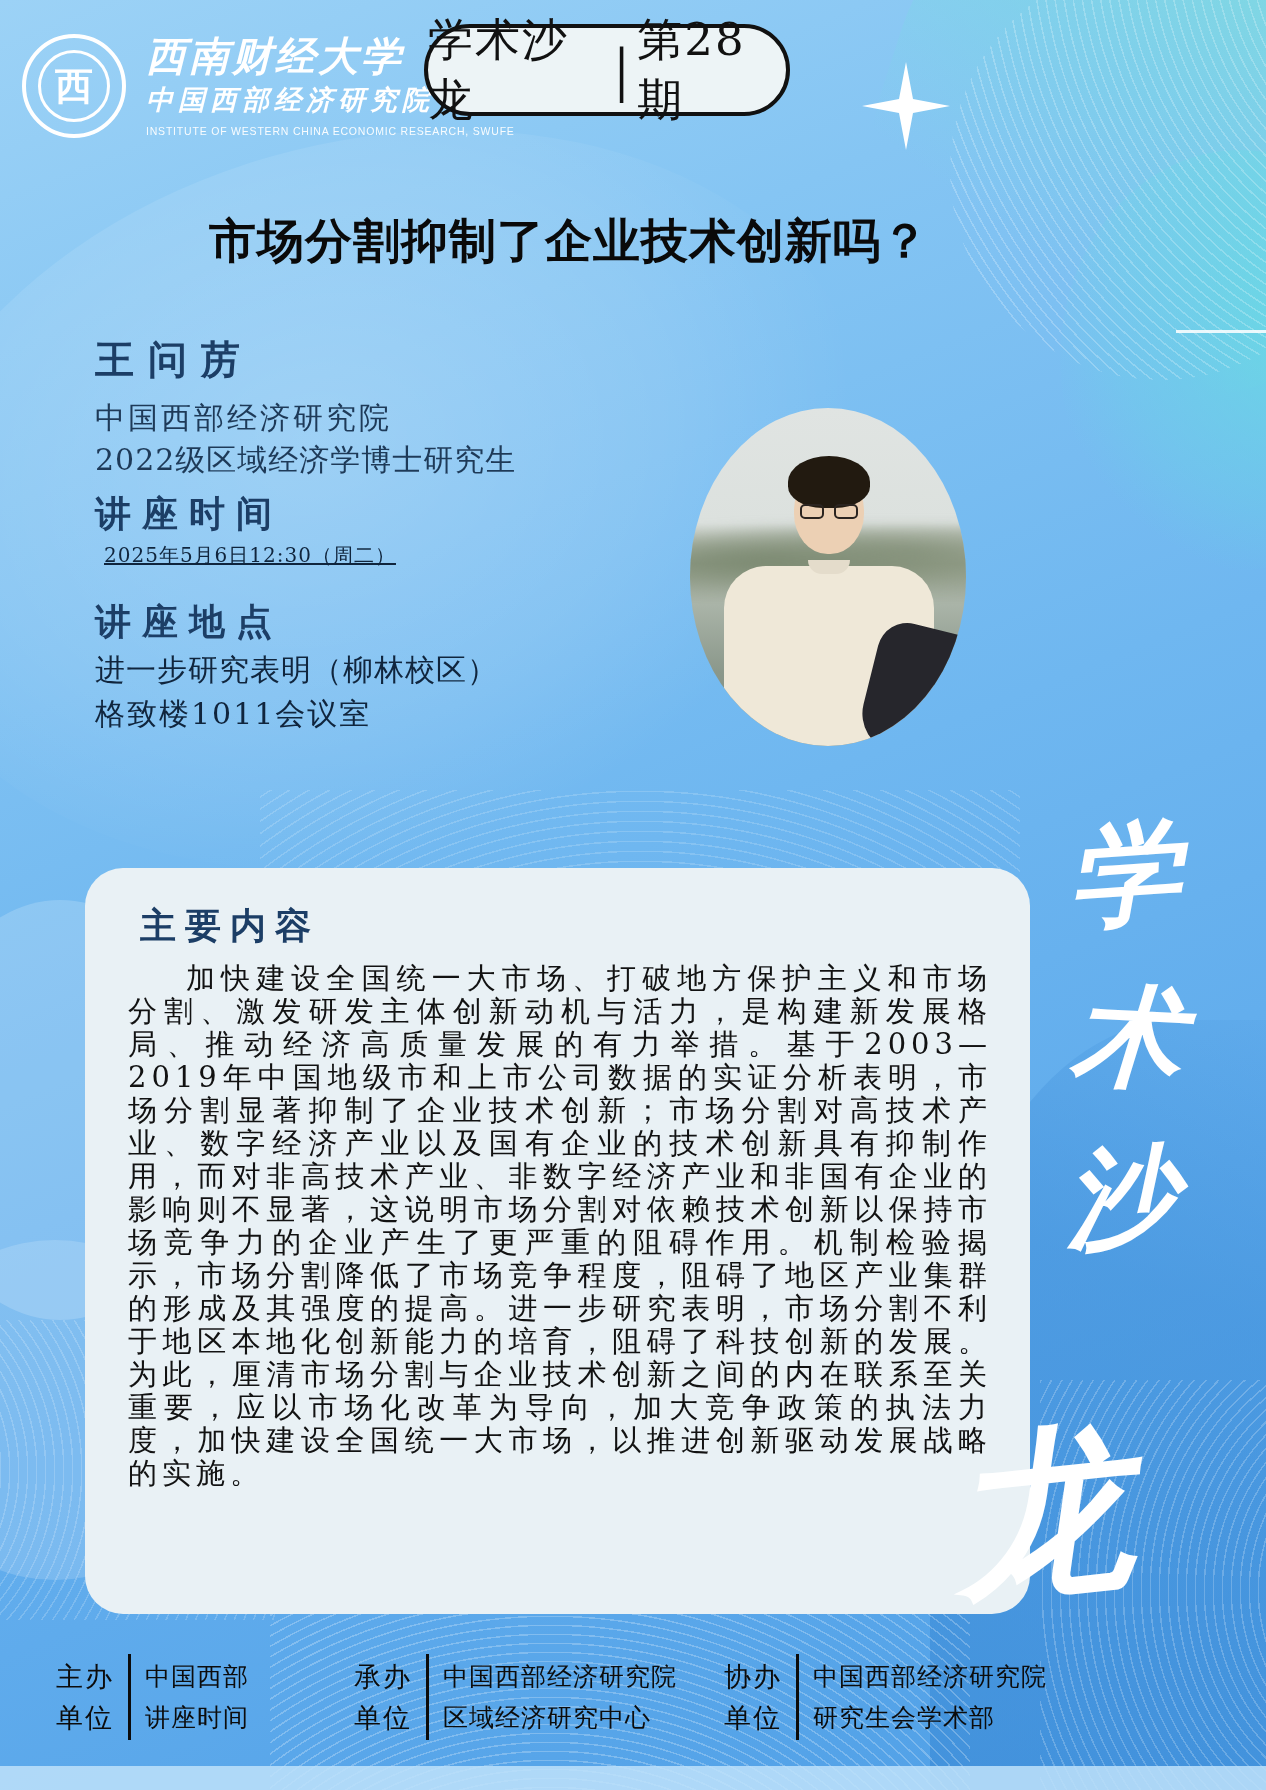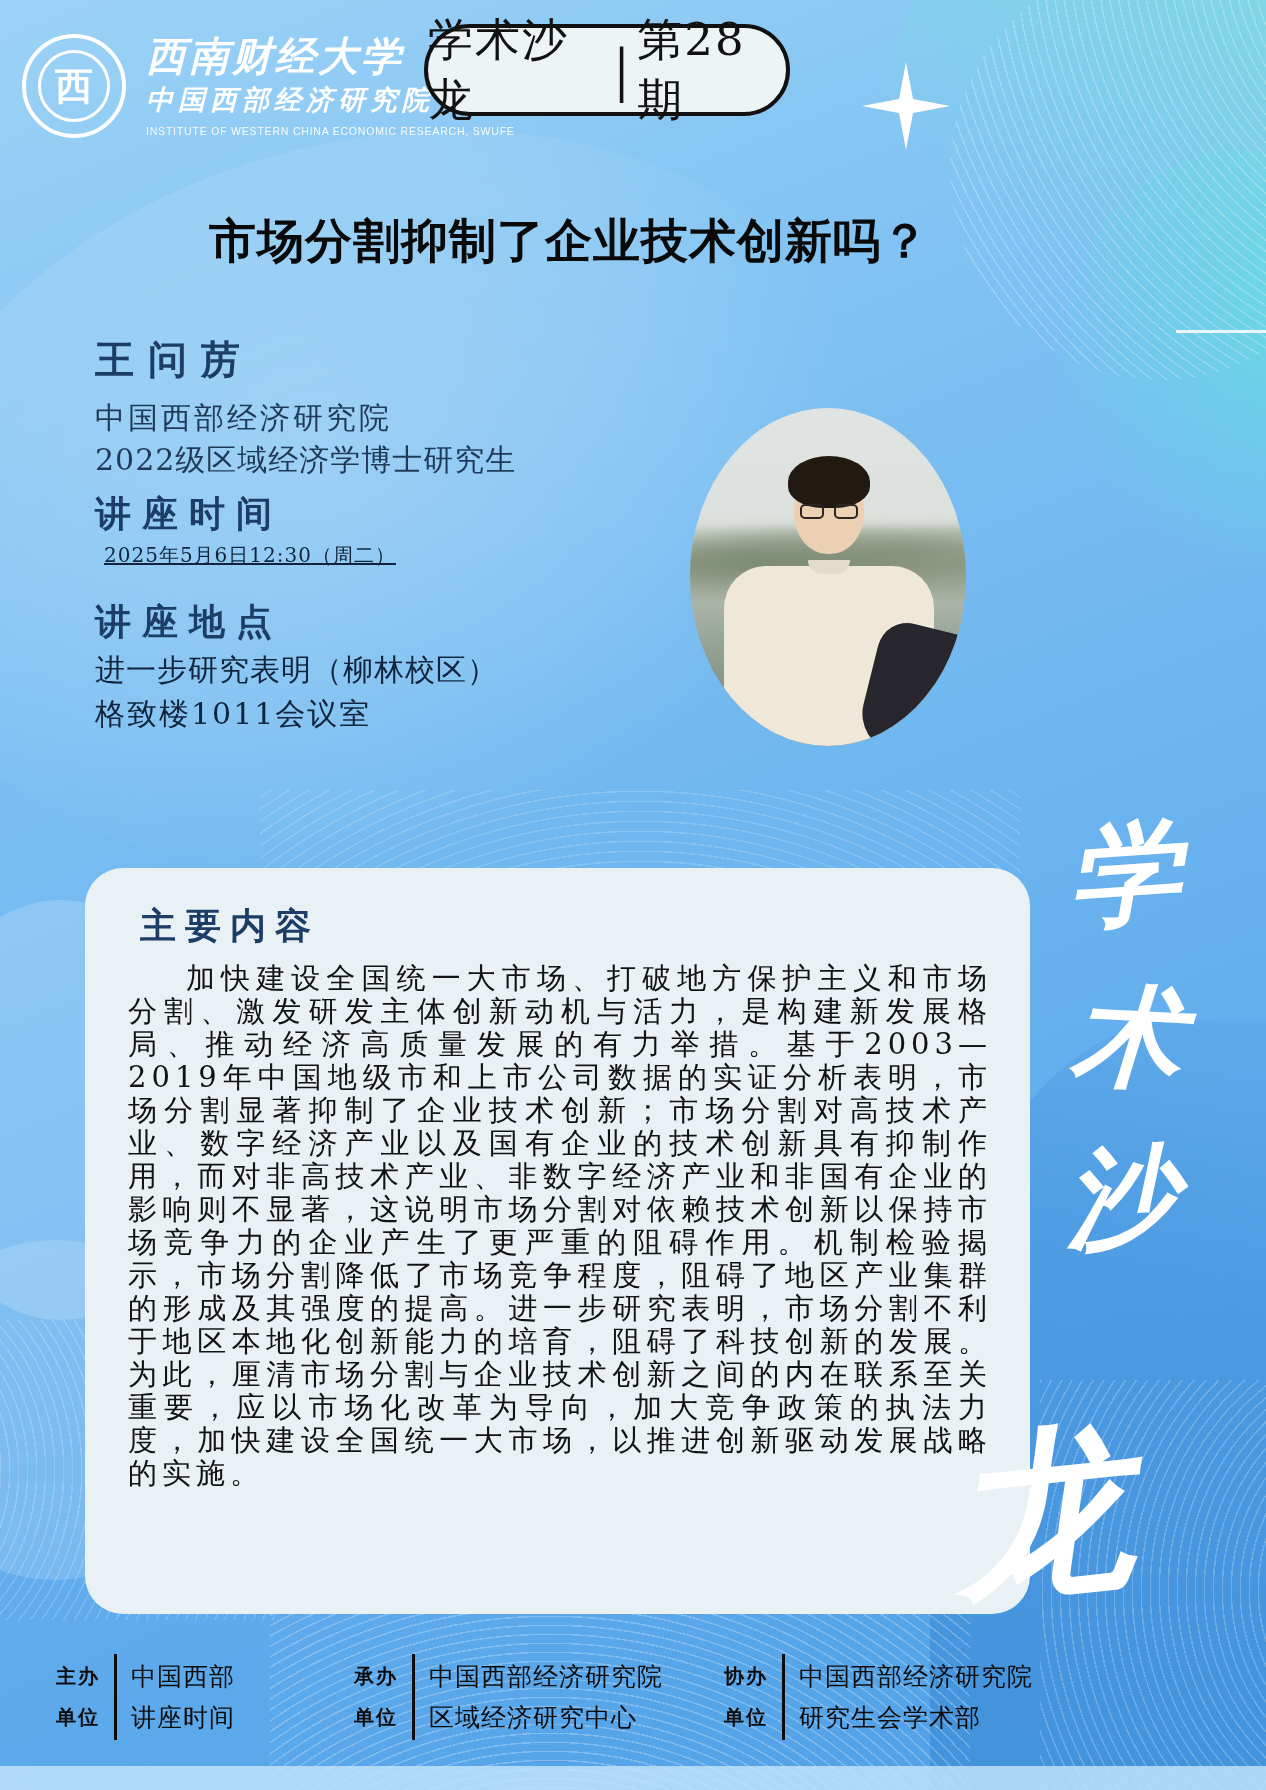--- a/index.html
+++ b/index.html
@@ -90,21 +90,21 @@
   
   .side-char{color:#fff;font-weight:bold;font-style:italic;font-family:"DejaVu Serif",serif;
     text-align:center;line-height:1;}
   .sc-0{left:1068px;top:818px;font-size:112px;transform:rotate(-4deg);}
   .sc-1{left:1072px;top:982px;font-size:110px;transform:rotate(3deg);}
   .sc-2{left:1066px;top:1142px;font-size:110px;transform:rotate(-2deg);}
   .sc-3{left:952px;top:1424px;font-size:178px;transform:rotate(-6deg);}
   
   .footer{left:0;top:1648px;width:1266px;height:104px;color:#0c0c0c;}
   .org{position:absolute;display:flex;align-items:center;}
-  .org-label{font-size:20px;font-weight:bold;letter-spacing:2px;line-height:41px;text-align:right;}
+  .org-label{font-size:27px;font-weight:normal;letter-spacing:2px;line-height:41px;text-align:right;}
   .org-div{width:3px;height:86px;background:#0c0c0c;margin:0 14px;}
   .org-lines{font-size:25px;line-height:41px;letter-spacing:1px;}
   .org1{left:56px;top:6px;} .org2{left:354px;top:6px;} .org3{left:724px;top:6px;}
 </style>
 </head>
 <body>
 
 <div class="poster">
 
   <div class="blob teal-blob"></div>

